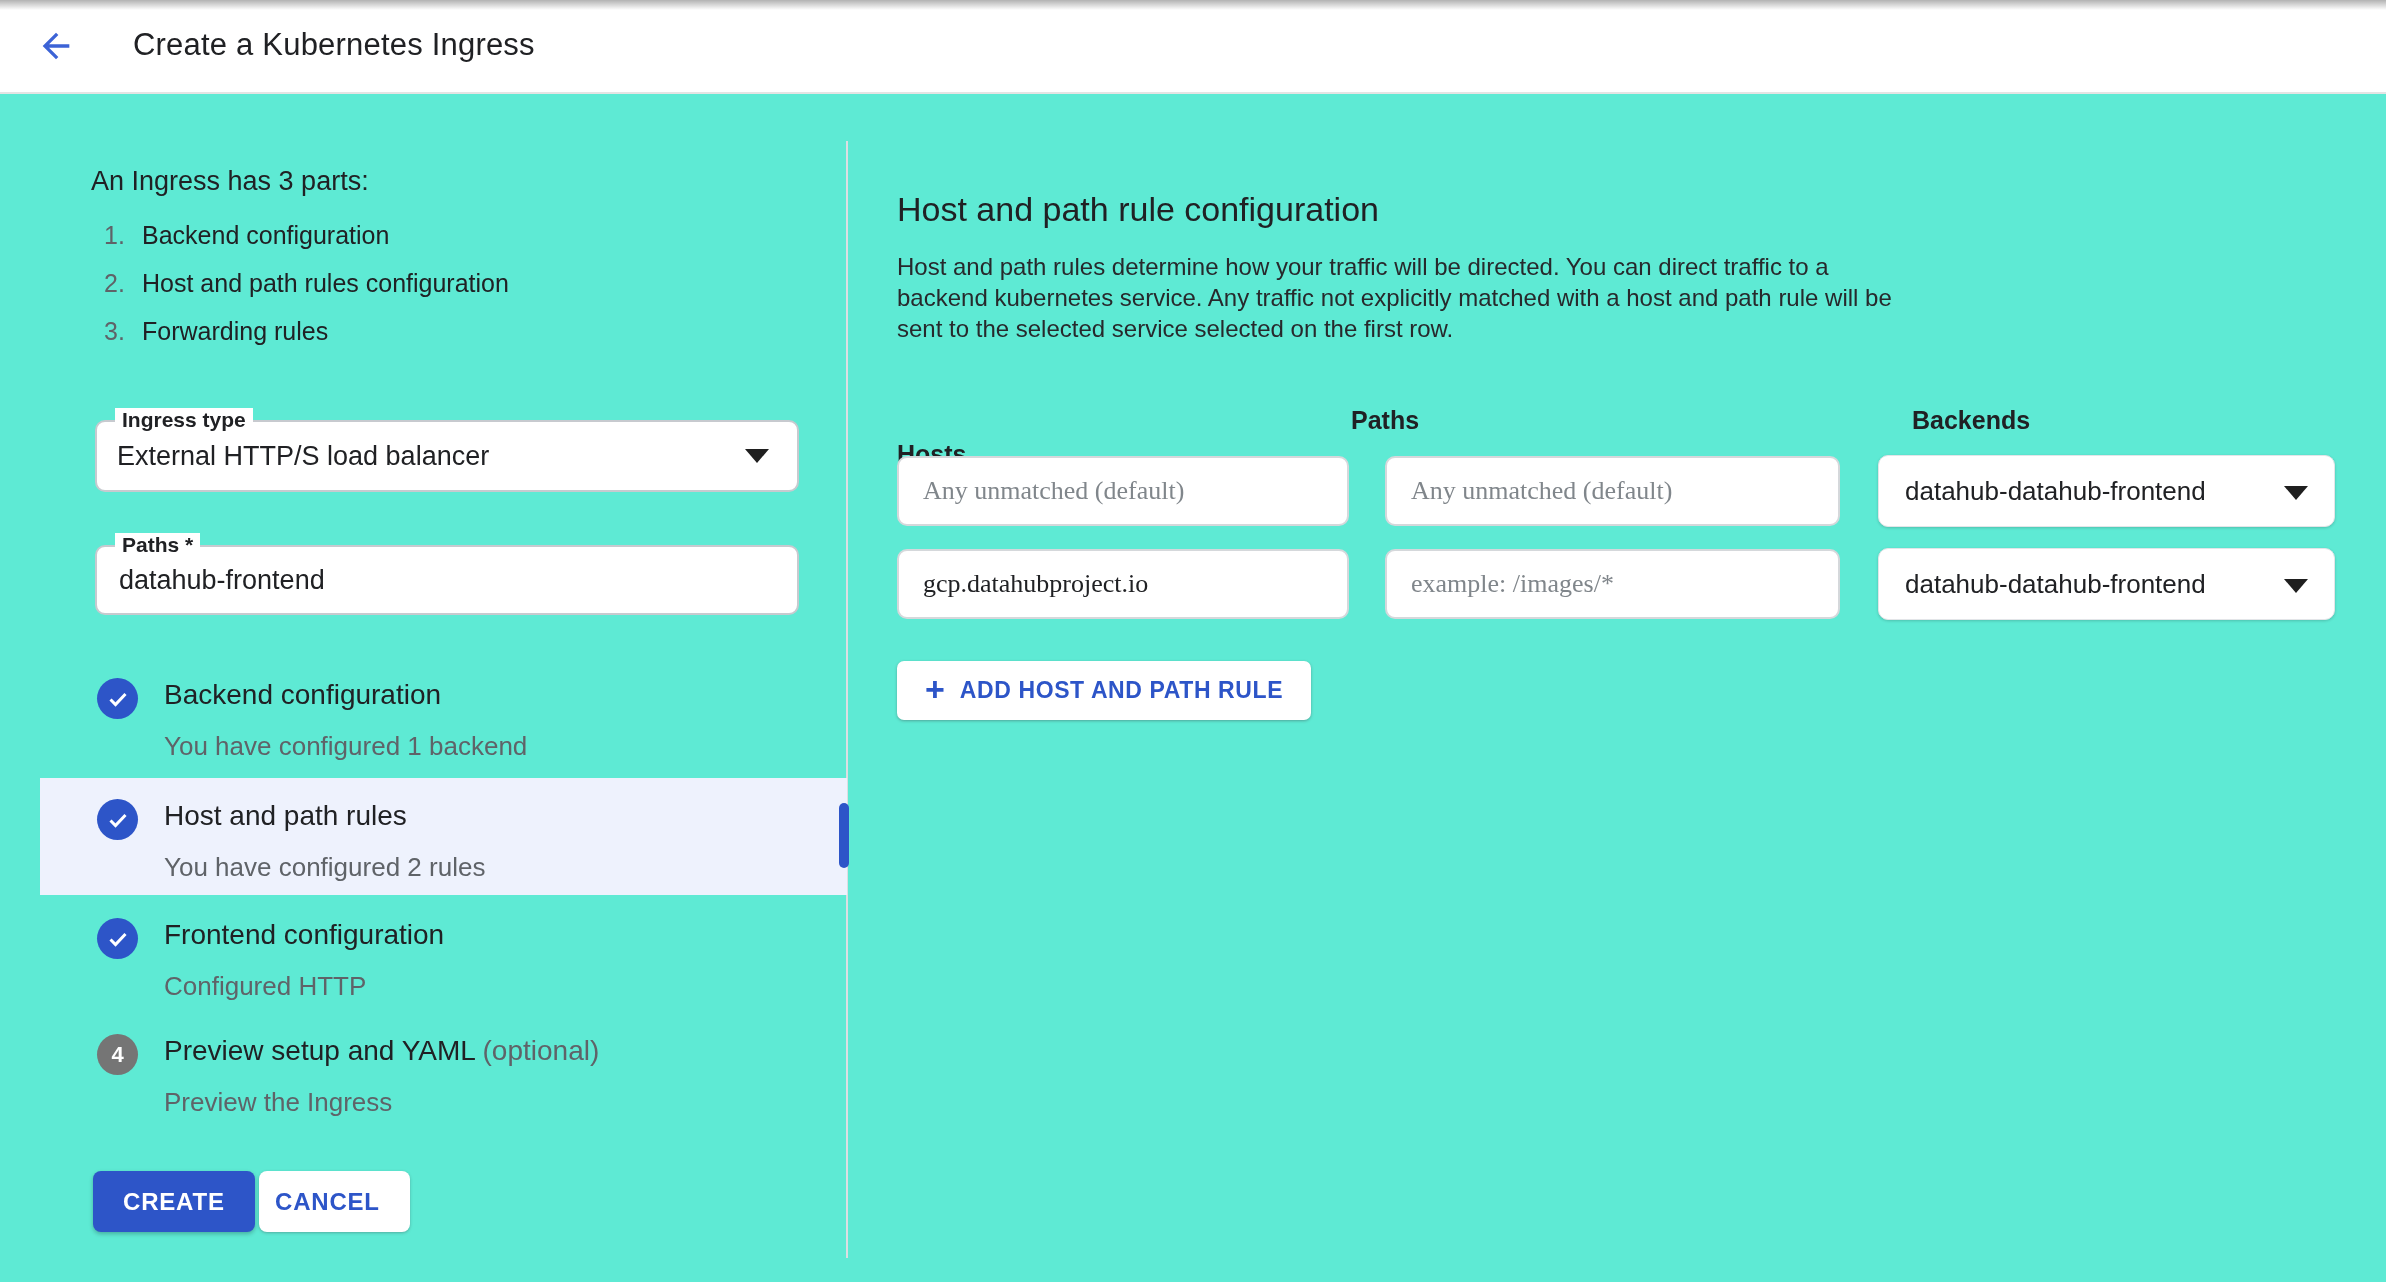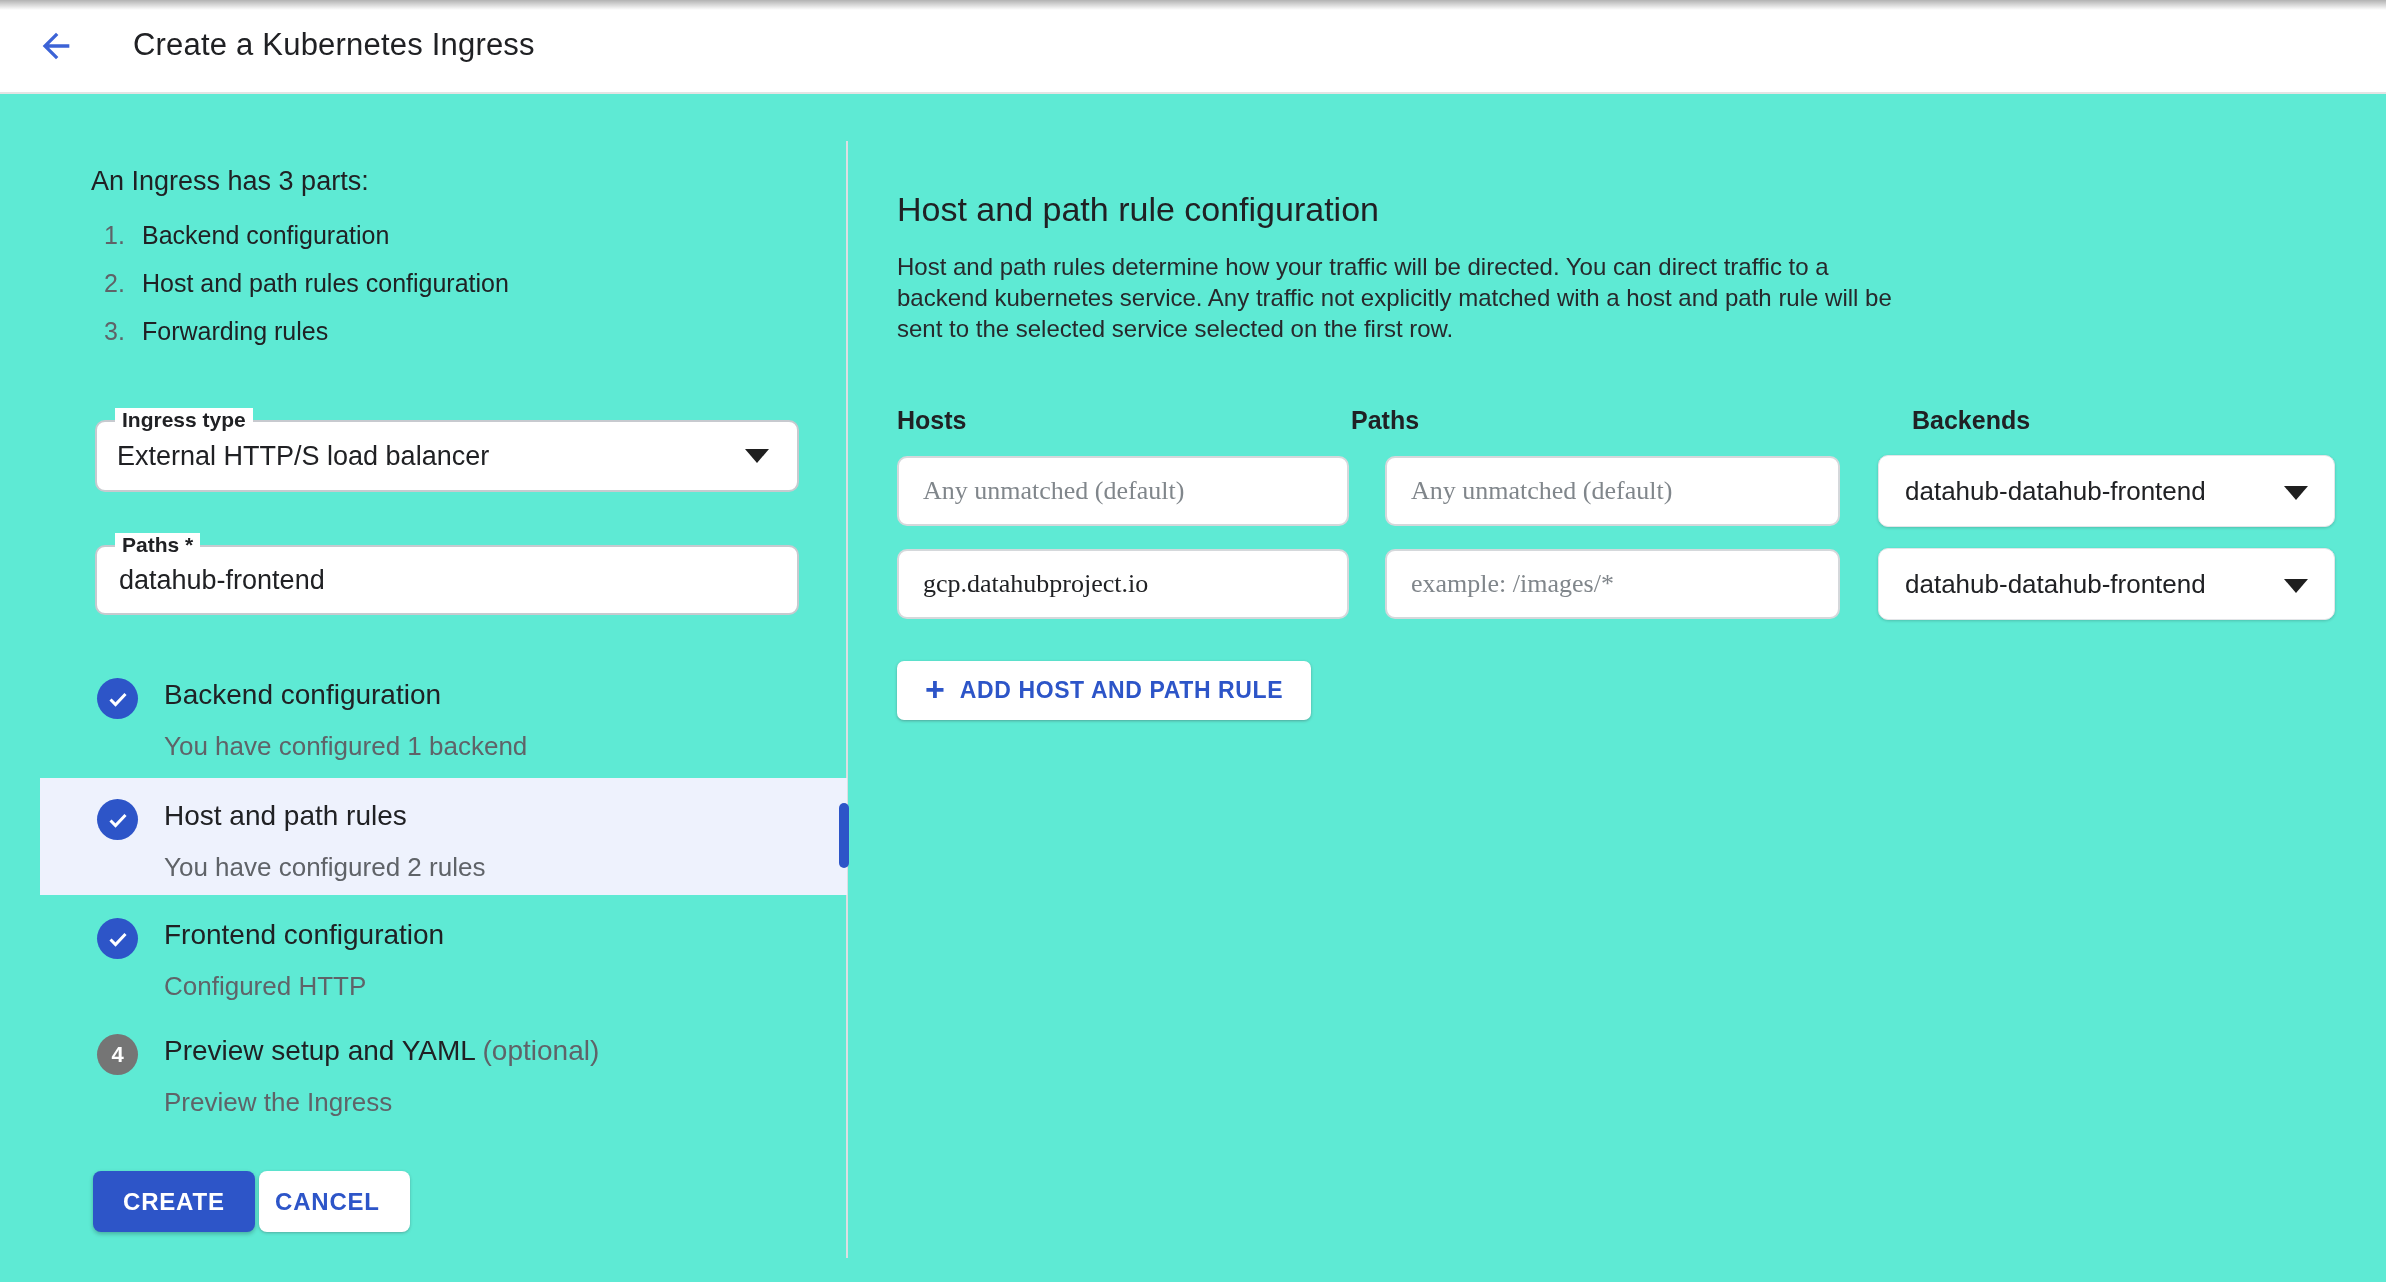--- a/index.html
+++ b/index.html
@@ -53,21 +53,21 @@
   
   .btn{border:none;border-radius:8px;font-family:inherit;font-size:24px;font-weight:700;
     letter-spacing:.8px;cursor:pointer;position:absolute;top:1171px;height:61px;padding:0 30px;}
   .btn.create{left:93px;color:#fff;box-shadow:0 2px 4px rgba(0,0,0,.25);}
   .btn.cancel{left:259px;background:#fff;box-shadow:0 1px 3px rgba(60,64,67,.35);padding-left:16px;}
 
   
   .main-title{position:absolute;left:897px;top:190px;font-size:34px;font-weight:400;color:#202124;}
   .main-desc{position:absolute;left:897px;top:251px;font-size:24px;line-height:31px;color:#27292c;}
   .col-header{position:absolute;top:406px;font-size:25px;font-weight:700;color:#202124;}
-  .col-header.hosts{left:897px;} .col-header.paths{left:1351px;} .col-header.backends{left:1878px;margin-left:34px;}
+  .col-header.hosts{left:897px;margin-top:34px;} .col-header.paths{left:1351px;} .col-header.backends{left:1878px;margin-left:34px;}
 
   .rule-input{position:absolute;height:70px;border:2px solid #d5d8db;border-radius:10px;background:#fff;
     font-family:Liberation Serif, serif;font-size:26px;color:#202124;padding:0 24px;box-sizing:border-box;outline:none;}
   .rule-input::placeholder{color:#80868b;opacity:1;}
   .row1{top:456px;} .row2{top:549px;}
   .col-hosts{left:897px;width:452px;}
   .col-paths{left:1385px;width:455px;}
   .backend-select{position:absolute;left:1878px;width:457px;height:72px;background:#fff;
     border:1px solid #e3e5e8;border-radius:10px;box-shadow:0 1px 3px rgba(0,0,0,.18);
     display:flex;align-items:center;cursor:pointer;box-sizing:border-box;}

